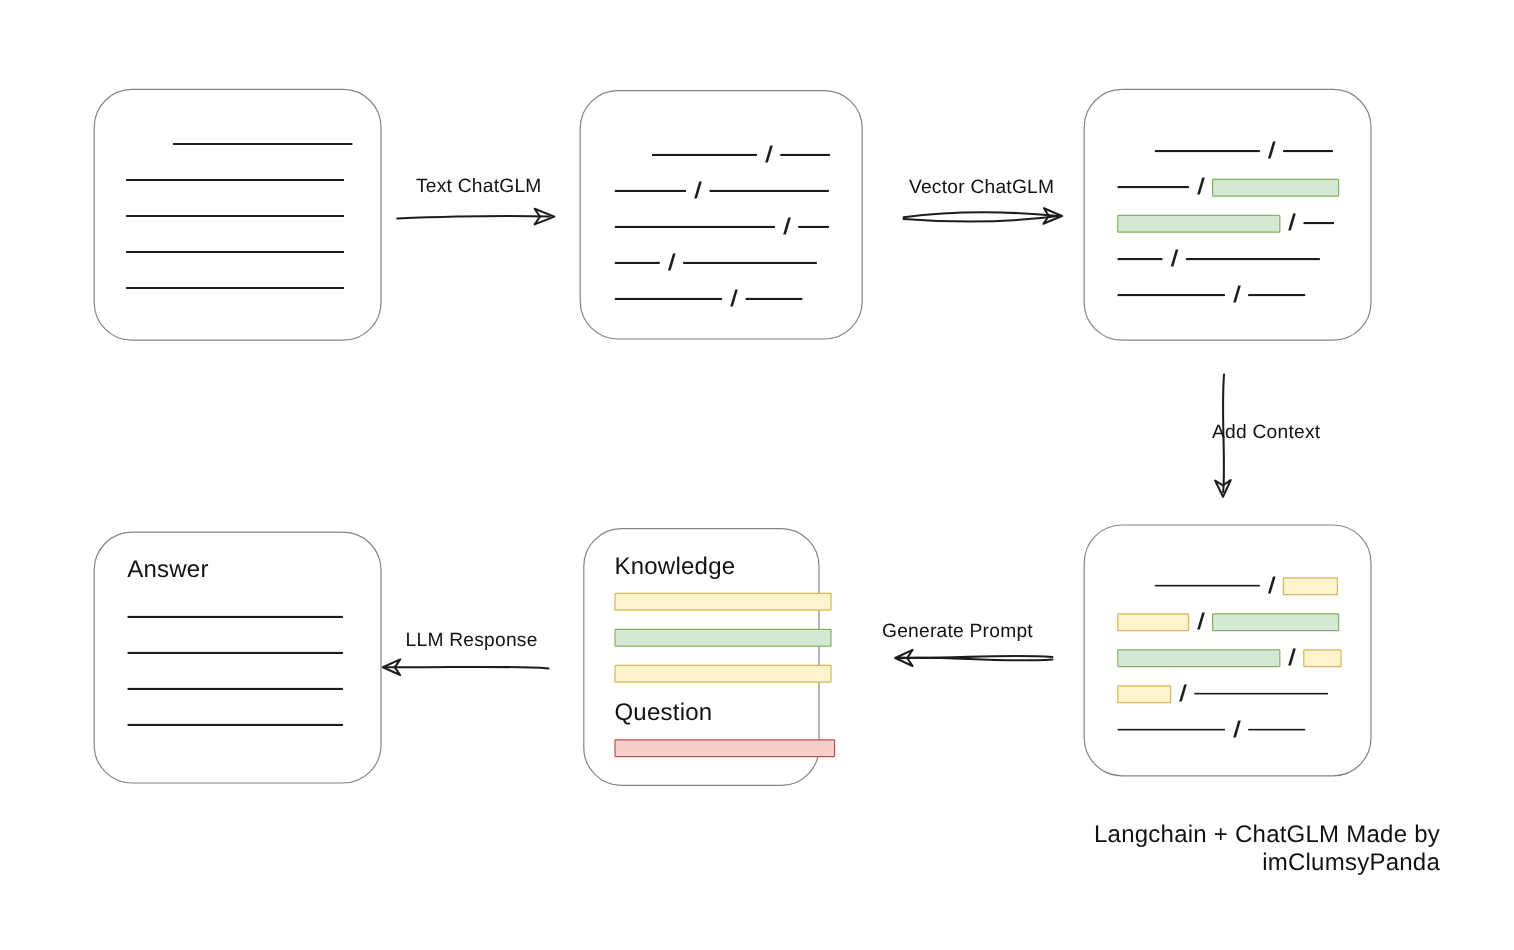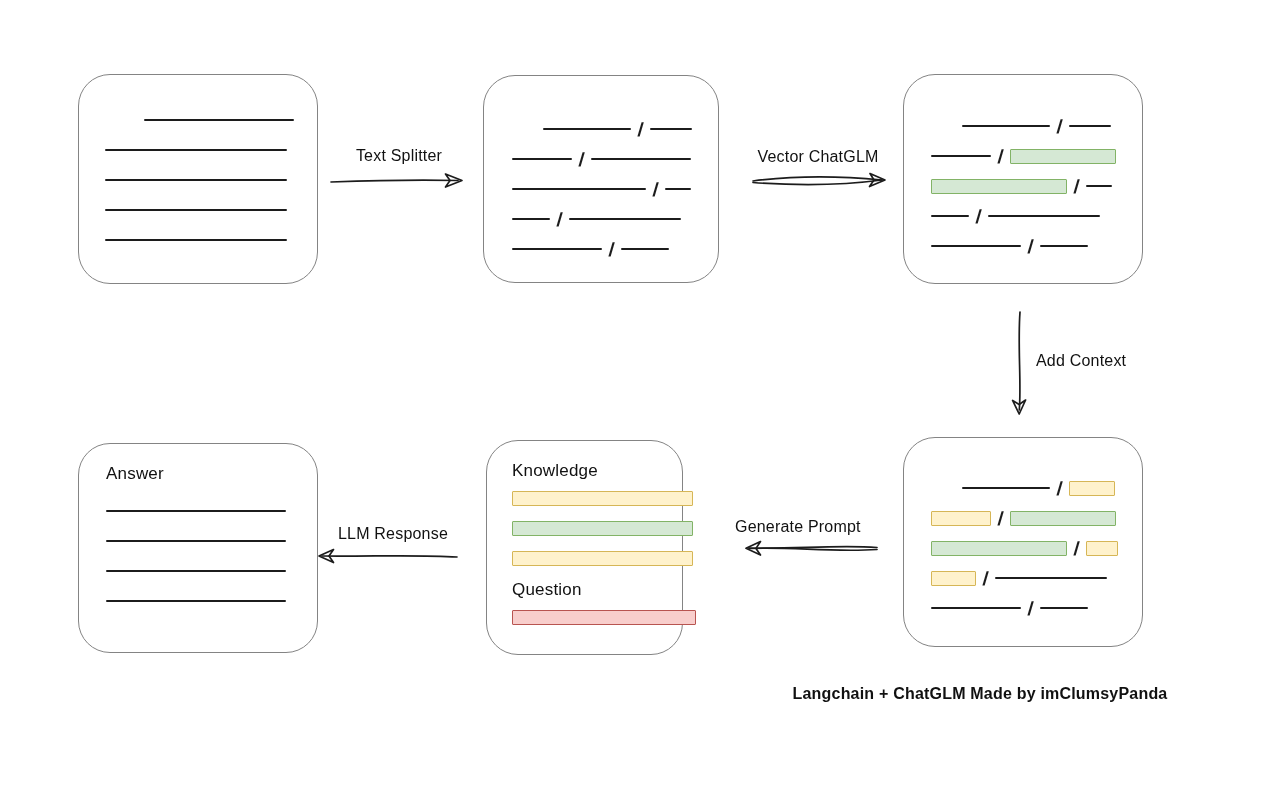--- a/index.html
+++ b/index.html
@@ -40,35 +40,35 @@
     flex:0 0 auto;
     font-size:19px;line-height:1;font-weight:600;
     color:var(--line,#1c1c1c);
     transform:skewX(-6deg);
   }
   .seg-chip{height:15px;flex:0 0 auto;border-radius:1px;box-sizing:border-box;border:1.6px solid;}
   .chip-green {background:var(--green-fill,#d5e8d4); border-color:var(--green-border,#82b366);}
   .chip-yellow{background:var(--yellow-fill,#fff2cc);border-color:var(--yellow-border,#d6b656);}
   .chip-red   {background:var(--red-fill,#f8cecc);  border-color:var(--red-border,#b85450);}
 
-  .box-title{font-size:17px;font-weight:500;letter-spacing:.2px;}
+  .box-title{font-size:20px;font-weight:500;letter-spacing:.2px;}
   #box-answer .box-title{margin:20px 0 4px 27px;}
   #box-prompt .box-title{margin:20px 0 2px 25px;}
   #box-prompt .box-title.second{margin-top:7px;}
 
   .arrow-label{position:absolute;font-size:16px;font-weight:500;letter-spacing:.2px;white-space:nowrap;}
   #lbl-text-splitter{left:336px;top:147px;width:126px;text-align:center;}
   #lbl-vector-search{left:748px;top:148px;width:140px;text-align:center;}
-  #lbl-add-context{left:1036px;top:352px;}
+  #lbl-add-context{left:1010px;top:352px;}
   #lbl-generate-prompt{left:735px;top:518px;width:150px;text-align:left;}
   #lbl-llm-response{left:330px;top:525px;width:126px;text-align:center;}
 
   #caption{
     position:absolute;left:760px;top:685px;width:440px;
-    text-align:center;font-size:16px;font-weight:700;letter-spacing:.2px;
+    text-align:right;font-size:20px;font-weight:400;letter-spacing:.2px;
   }
 </style>
 </head>
 <body>
 
 <div id="canvas">
 
   <svg class="arrow-layer" viewBox="0 0 1262 792" fill="none" stroke="#1c1c1c" stroke-width="1.7" stroke-linecap="round" stroke-linejoin="round">
     <g>
       <path d="M331,182 C372,180.5 420,179.5 458,180.5"></path>
@@ -87,21 +87,21 @@
       <path d="M877,547.5 C835,544.5 792,549.5 749,548"></path>
       <path d="M877,549.5 C832,552.5 790,546.5 749,548.5"></path>
       <path d="M760.5,541.5 L746,548.3 L760.5,555 L756,548.4 Z"></path>
     </g>
     <g>
       <path d="M457,557 C420,554.5 372,556.5 322,556"></path>
       <path d="M333.5,549.5 L319,556 L333.5,562.5 L329,556.1 Z"></path>
     </g>
   </svg>
 
-  <div class="arrow-label" id="lbl-text-splitter">Text Splitter</div>
+  <div class="arrow-label" id="lbl-text-splitter">Text ChatGLM</div>
   <div class="arrow-label" id="lbl-vector-search">Vector ChatGLM</div>
   <div class="arrow-label" id="lbl-add-context">Add Context</div>
   <div class="arrow-label" id="lbl-generate-prompt">Generate Prompt</div>
   <div class="arrow-label" id="lbl-llm-response">LLM Response</div>
 
   <div class="box" id="box-document">
     <div class="rows">
         <div class="row">
           <div class="seg-space" style="width: 32px;"></div>
           <div class="seg-line" style="width: 150px;"></div>

